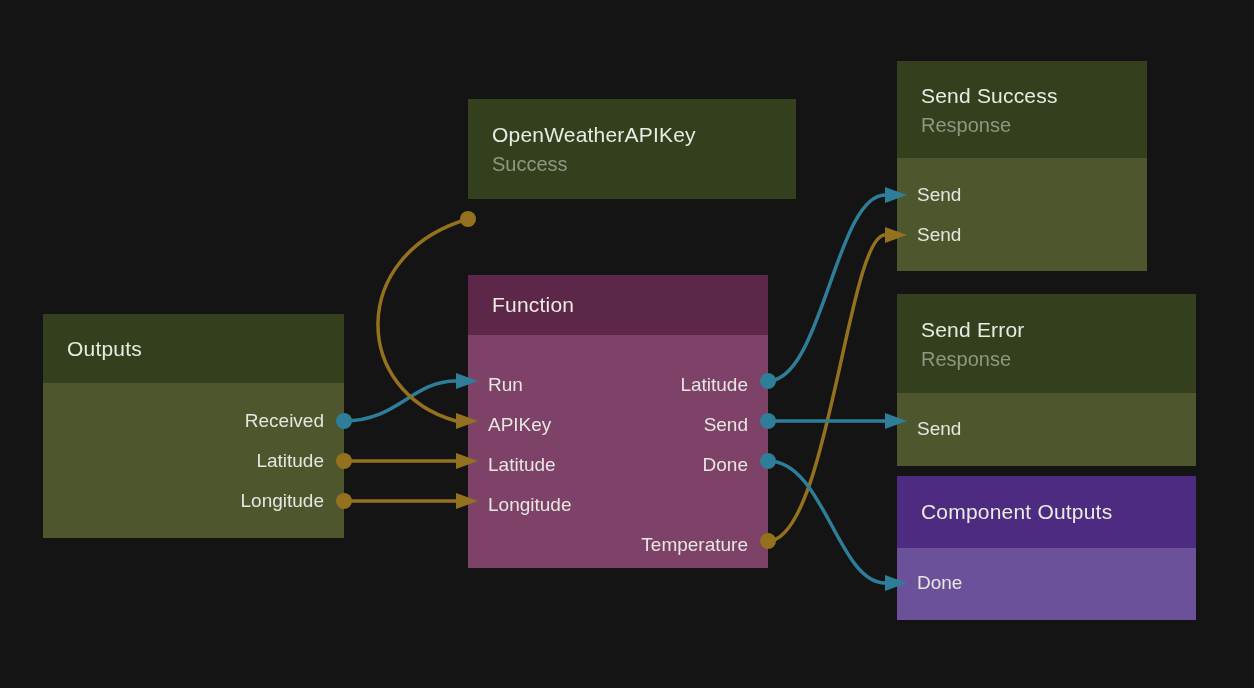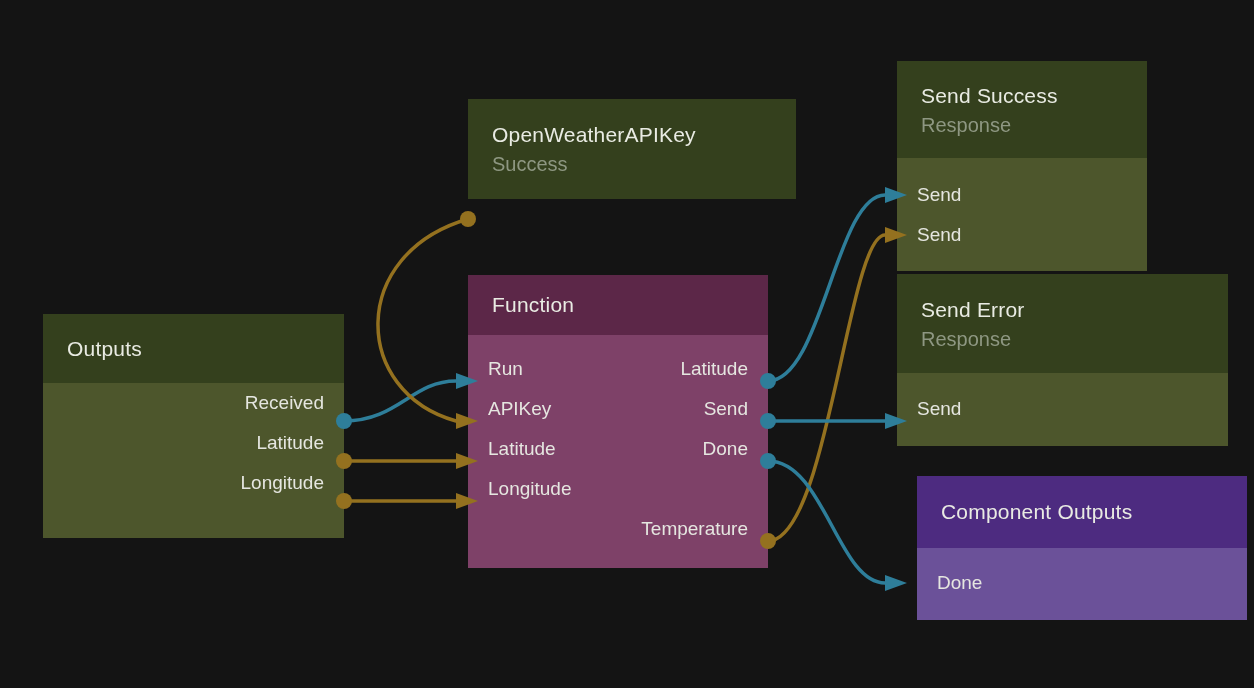--- a/index.html
+++ b/index.html
@@ -37,21 +37,21 @@
 </style>
 </head>
 <body>
 
 <div class="canvas">
 
   <div class="node olive" style="left:43px;top:314px;width:301px;height:224px">
     <div class="node-header" style="height:69px">
       <div class="node-title">Outputs</div>
     </div>
-    <div class="node-body" style="height:155px;">
+    <div class="node-body" style="height:155px;padding-top:18px">
       <div class="port-row">
         <span class="spacer"></span>
         <span class="port-label">Received</span>
       </div>
       <div class="port-row">
         <span class="spacer"></span>
         <span class="port-label">Latitude</span>
       </div>
       <div class="port-row">
         <span class="spacer"></span>
@@ -64,21 +64,21 @@
     <div class="node-header" style="height:100px">
       <div class="node-title">OpenWeatherAPIKey</div>
       <div class="node-subtitle">Success</div>
     </div>
   </div>
 
   <div class="node plum" style="left:468px;top:275px;width:300px;height:305px">
     <div class="node-header" style="height:60px">
       <div class="node-title">Function</div>
     </div>
-    <div class="node-body" style="height:233px;padding-top:14px">
+    <div class="node-body" style="height:233px;padding-top:30px">
       <div class="port-row">
         <span class="port-label">Run</span>
         <span class="port-label">Latitude</span>
       </div>
       <div class="port-row">
         <span class="port-label">APIKey</span>
         <span class="port-label">Send</span>
       </div>
       <div class="port-row">
         <span class="port-label">Latitude</span>
@@ -103,33 +103,33 @@
     <div class="node-body" style="height:113px;padding-top:17px">
       <div class="port-row">
         <span class="port-label">Send</span>
       </div>
       <div class="port-row">
         <span class="port-label">Send</span>
       </div>
     </div>
   </div>
 
-  <div class="node olive" style="left:897px;top:274px;width:331px;height:172px">
+  <div class="node olive" style="left:897px;top:294px;width:299px;height:172px">
     <div class="node-header" style="height:99px">
       <div class="node-title">Send Error</div>
       <div class="node-subtitle">Response</div>
     </div>
     <div class="node-body" style="height:73px;padding-top:16px">
       <div class="port-row">
         <span class="port-label">Send</span>
       </div>
     </div>
   </div>
 
-  <div class="node violet" style="left:917px;top:476px;width:330px;height:144px">
+  <div class="node violet" style="left:897px;top:476px;width:299px;height:144px">
     <div class="node-header" style="height:72px">
       <div class="node-title">Component Outputs</div>
     </div>
     <div class="node-body" style="height:72px;padding-top:15px">
       <div class="port-row">
         <span class="port-label">Done</span>
       </div>
     </div>
   </div>
 

